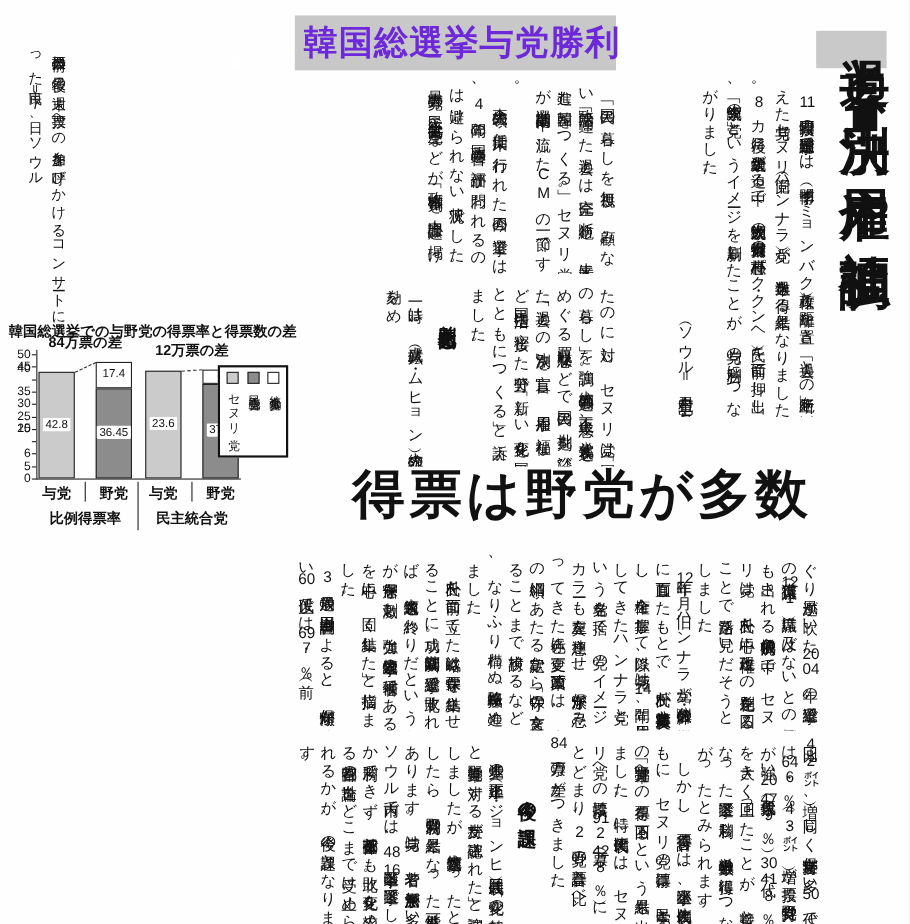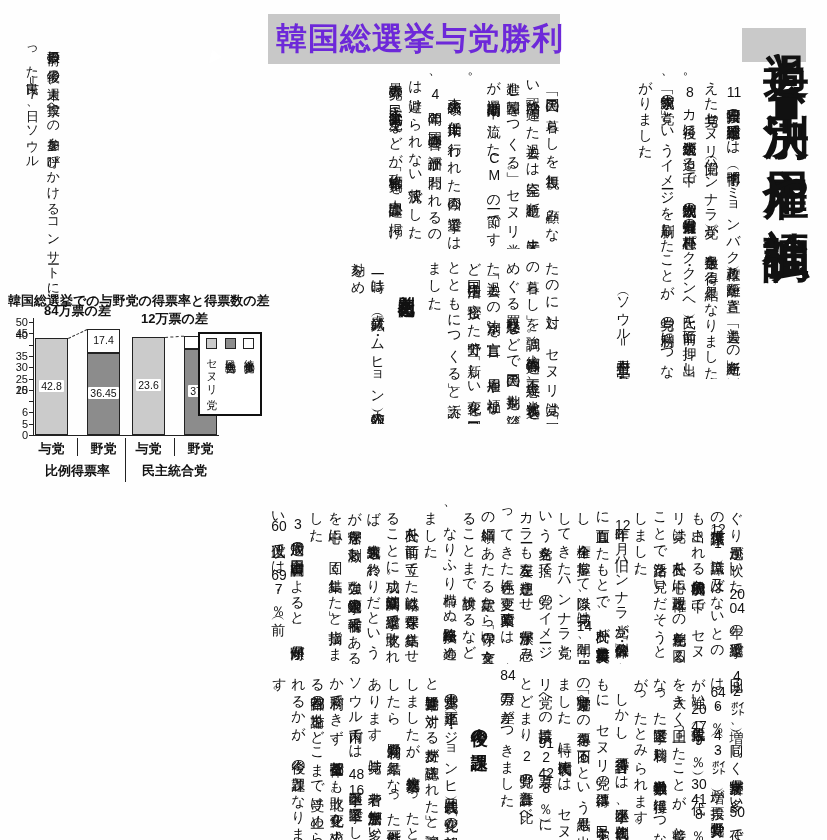--- a/index.html
+++ b/index.html
@@ -106,20 +106,21 @@
   </div>
 
   <div id="bandA" class="vt">　「国民の暮らしを無視し、顧みない政治」「間違った過去とは完全に断絶し、未来に進む韓国をつくる」。セヌリ党が選挙期間中に流した<span class="upr">C</span><span class="upr">M</span>の一節です。<br>　李大統領の任期末に行われた今回の選挙では、<span class="tcy">4</span>年間の国政運営の評価が問われるのは避けられない状況でした。最大野党の民主統合党（民主党）などが「政権審判」を中心課題に掲げ</div>
 
   <div id="bandB" class="vt">
     <span>たのに対し、セヌリ党は「国民の暮らし」を強調。大統領側近の不正疑惑、党代表選をめぐる買収疑惑などで国民の批判を浴びた「過去との決別」を宣言し、雇用や福祉など国民生活に密接した分野で「新しい変化を国民とともにつくる」と訴えました。</span>
     <span class="subhead sh1">差別化図る</span>
     <span>　一時は、盧武鉉（ノ・ムヒョン）大統領の弾劾をめ</span>
   </div>
 
+  <div id="mid-headline">得票は野党が多数</div>
 
   <div id="chart">
     <div id="chart-title">韓国総選挙での与野党の得票率と得票数の差</div>
   <div class="ylab" style="left: 0px; top: 137px;">0</div>
       <div class="tick" style="left: 27px; top: 143px; width: 4px;"></div>
       <div class="ylab" style="left: 0px; top: 125.7px;">5</div>
       <div class="tick" style="left: 27px; top: 131.7px; width: 4px;"></div>
       <div class="ylab" style="left: 0px; top: 114.4px;">6</div>
       <div class="tick" style="left: 27px; top: 120.4px; width: 4px;"></div>
       <div class="ylab" style="left: 0px; top: 92px;">15</div>

